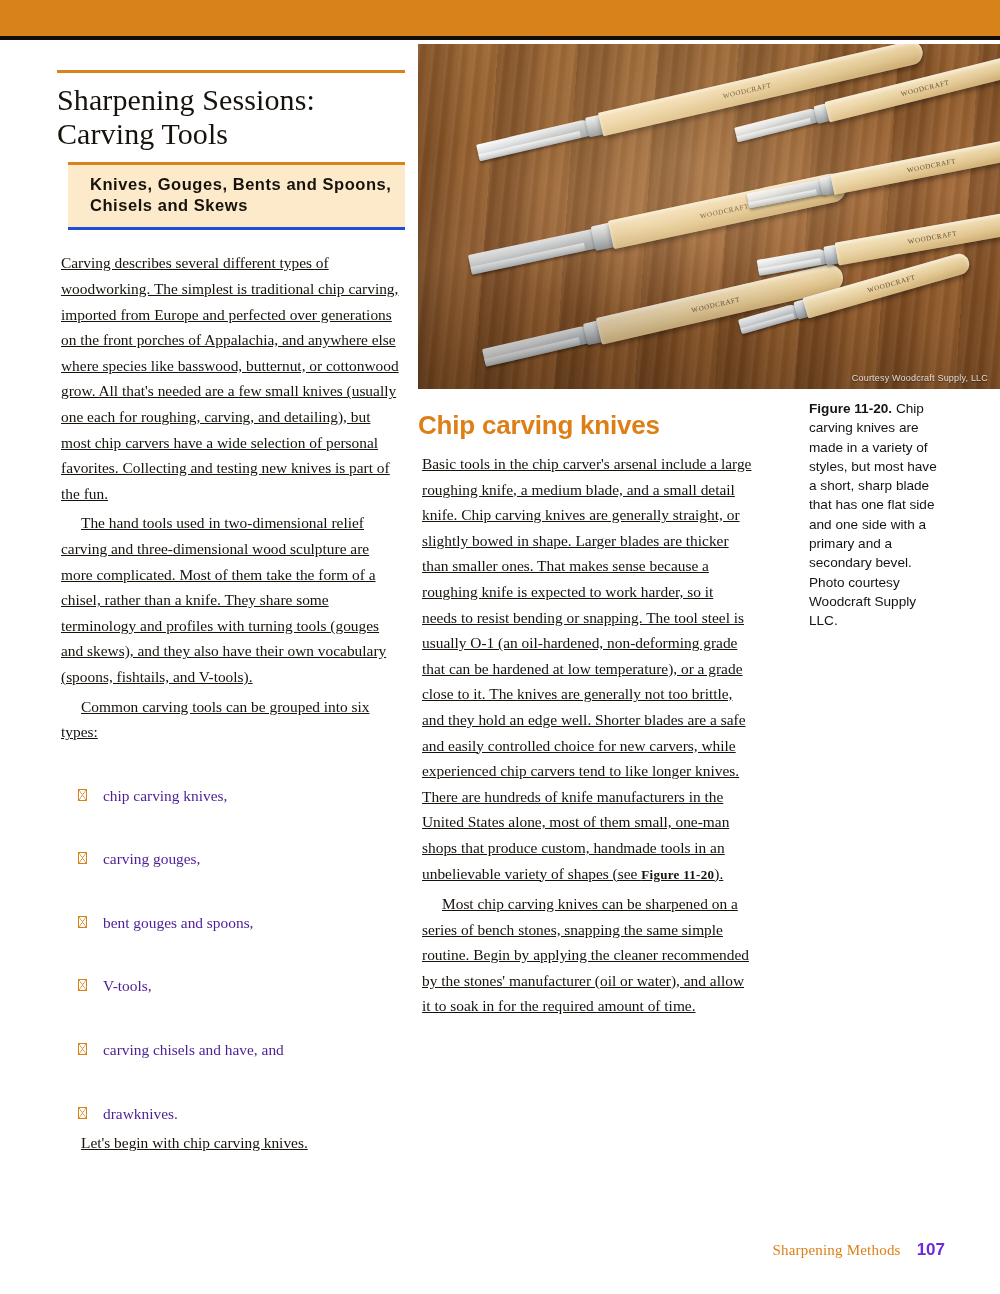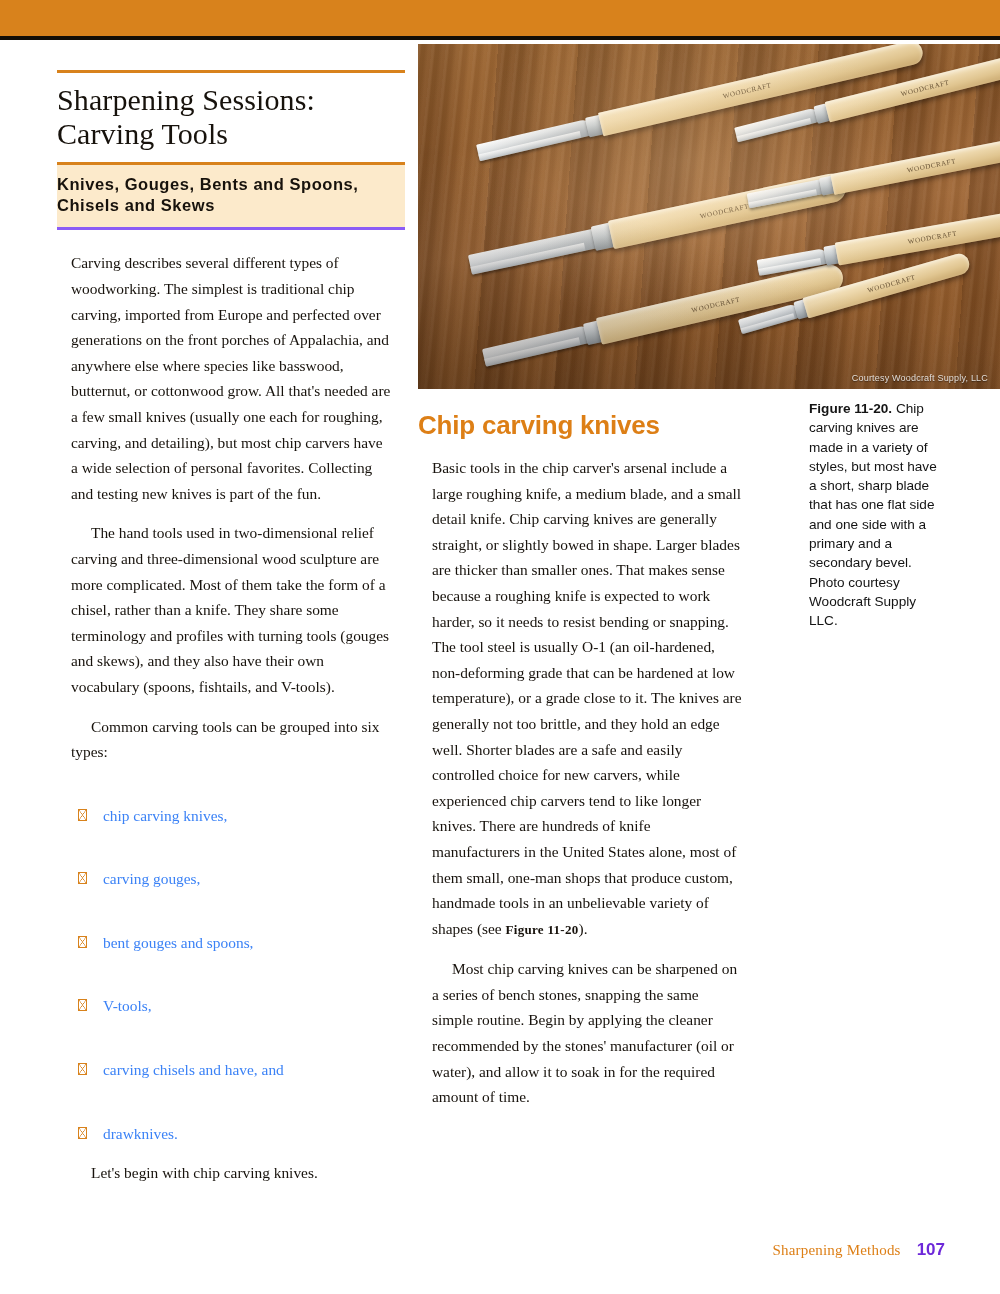--- a/index.html
+++ b/index.html
@@ -121,52 +121,54 @@
     font-size: 30px;
     line-height: 1.12;
     font-weight: normal;
     color: #17120c;
     margin: 10px 0 12px 0;
     letter-spacing: 0.1px;
   }
   .subtitle-box {
     background: #fceacb;
     border-top: 3px solid #d8821c;
-    border-bottom: 3px solid #8b5cf6;
-    padding: 9px 10px 11px 0;
+    border-bottom: 3px solid #1d4ed8;
+    padding: 9px 10px 11px 22px;
+    margin-left: 11px;
   }
   .subtitle {
     font-family: "Liberation Sans", sans-serif;
     font-weight: bold;
     font-size: 16.5px;
     line-height: 1.28;
     letter-spacing: 0.55px;
     color: #17120c;
   }
   .body-p {
     font-family: "Liberation Serif", serif;
     font-size: 15.4px;
     line-height: 25.6px;
     color: #17120c;
-    margin: 14px;
+    margin: 4px;
     text-align: left;
+    text-decoration: underline;
   }
   .first-p { margin-top: 20px; }
   .indent-p { text-indent: 20px; }
 
   .bullet-list {
     list-style: none;
     margin: 0;
     padding: 0 0 0 20px;
   }
   .bullet-list li {
     font-family: "Liberation Serif", serif;
     font-size: 15.4px;
     line-height: 25.6px;
-    color: #3b82f6;
+    color: #4c1d95;
     position: relative;
     padding-left: 26px;
     margin-top: 38px;
   }
   .tofu {
     position: absolute;
     left: 1px; top: 6px;
     width: 9px; height: 12px;
     border: 1.3px solid #d8821c;
     box-sizing: border-box;

